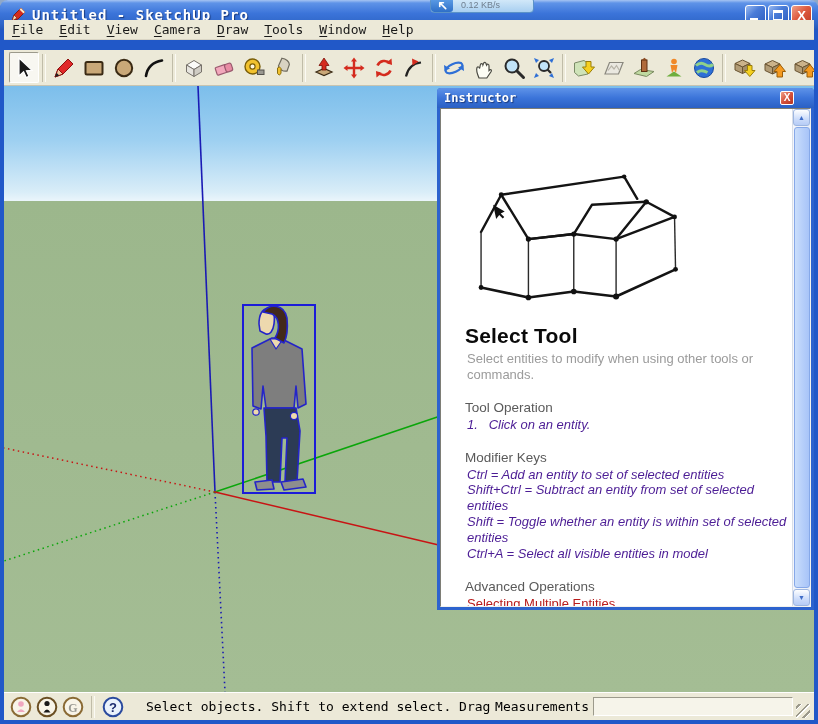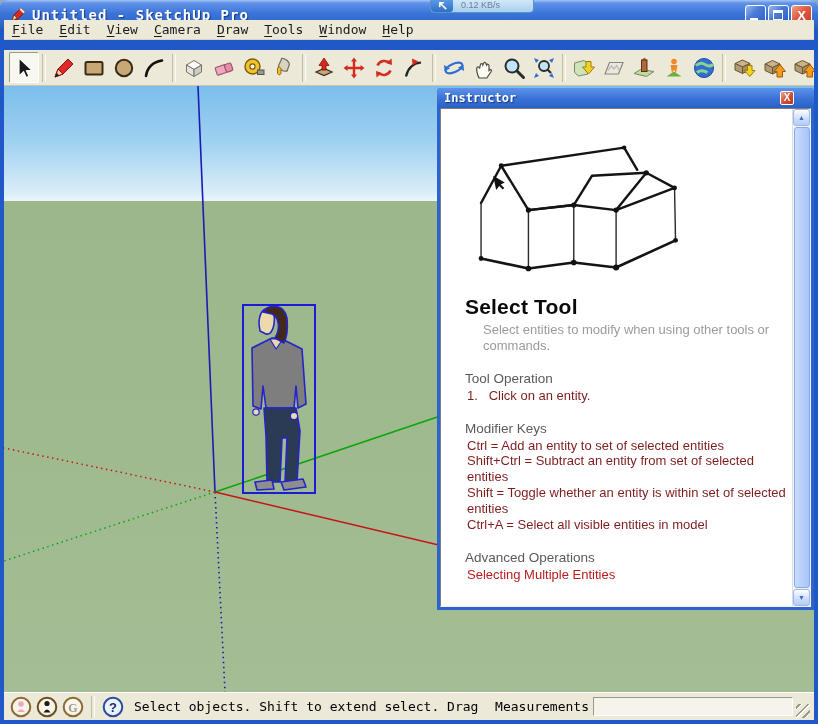--- a/index.html
+++ b/index.html
@@ -50,44 +50,44 @@
   
   #instructor{position:absolute;left:433px;top:2px;width:377px;height:522px;
     background:#2D63CE;border-radius:4px 4px 0 0;box-sizing:border-box;}
   .ip-title{height:20px;display:flex;align-items:center;padding:0 20px 0 7px;
     background:linear-gradient(180deg,#5F93E8 0%,#3B74D9 50%,#2A60C4 100%);border-radius:4px 4px 0 0;}
   .ip-title-text{color:#FFF;font-family:"DejaVu Sans Mono","Liberation Mono",monospace;font-weight:bold;font-size:12px;text-shadow:1px 1px 1px #1A3A7E;}
   .ip-close{margin-left:auto;width:14px;height:14px;border:1px solid #FFF;border-radius:2px;box-sizing:border-box;
     background:linear-gradient(135deg,#F0A088,#D4523C 50%,#B83420);color:#FFF;font-size:10px;line-height:12px;text-align:center;font-weight:bold;}
   .ip-body{position:absolute;left:3px;right:3px;top:20px;bottom:3px;background:#FFF;
     border:1px solid;border-color:#7E7E76 #F2F2EE #F2F2EE #7E7E76;overflow:hidden;}
-  .ip-content{position:absolute;left:0;top:0;right:17px;bottom:0;padding:0 6px 8px 22px;box-sizing:border-box;overflow:hidden;}
+  .ip-content{position:absolute;left:0;top:0;right:17px;bottom:0;padding:29px 6px 8px 22px;box-sizing:border-box;overflow:hidden;}
   #house-sketch{margin:8px 0 0 10px;}
   .ip-h1{font-size:21px;font-weight:bold;color:#0A0A0A;margin:12px 0 3px 2px;letter-spacing:0.2px;}
-  .ip-desc{font-size:13px;color:#9B9B9B;margin:0 0 0 20px;width:320px;line-height:1.22;}
+  .ip-desc{font-size:13px;color:#9B9B9B;margin:0 0 0 4px;width:320px;line-height:1.22;}
   .ip-sec{margin-top:17px;}
   .ip-sech{font-size:13.5px;font-weight:normal;color:#5A5A5A;margin:0 0 2px 2px;}
-  .ip-line{font-size:13px;color:#7f1d1d;margin-left:4px;line-height:1.22;width:322px;}
+  .ip-line{font-size:13px;color:#4c1d95;margin-left:4px;line-height:1.22;width:322px;font-style:italic;}
   .ip-link{font-size:13px;color:#b91c1c;margin-left:4px;margin-top:2px;cursor:pointer;}
 
   
   .ip-scroll{position:absolute;right:0;top:0;bottom:0;width:17px;background:linear-gradient(90deg,#F4F6FB,#E8EEF8);border-left:1px solid #D8DEE8;}
   .sc-btn{position:absolute;left:0;width:17px;height:17px;box-sizing:border-box;border:1px solid #9EB6E0;border-radius:3px;
     background:linear-gradient(180deg,#FDFEFF,#CCDCFA 60%,#B6CCF6);color:#3E6CC8;font-size:7px;text-align:center;line-height:15px;}
   .sc-up{top:0;}
   .sc-down{bottom:0;}
   .sc-thumb{position:absolute;left:1px;top:18px;bottom:18px;width:14px;border:1px solid #86A8E8;border-radius:3px;
     background:linear-gradient(90deg,#CADEFB,#B8D0FA 50%,#A8C4F8);}
 
   
   #statusbar{position:absolute;left:4px;top:692px;width:810px;height:28px;background:#ECE9D8;
     display:flex;align-items:center;box-sizing:border-box;padding:0 4px;border-top:1px solid #FFF;}
   .sb-ico{width:22px;height:22px;margin:0 2px;flex:0 0 auto;}
   .sb-sep{width:2px;height:22px;margin:0 5px;border-left:1px solid #C0BCA8;border-right:1px solid #FBFAF4;}
-  #status-text{font-family:"DejaVu Sans Mono","Liberation Mono",monospace;font-size:13px;color:#000;margin-left:8px;white-space:nowrap;}
+  #status-text{font-family:"DejaVu Sans Mono","Liberation Mono",monospace;font-size:13px;color:#000;margin-left:20px;white-space:nowrap;}
   #meas-label{font-family:"DejaVu Sans Mono","Liberation Mono",monospace;font-size:13px;color:#000;margin-left:auto;margin-right:4px;}
   #meas-input{width:200px;height:19px;background:#F6F4EA;border:1px solid;border-color:#9C9A8C #FFF #FFF #9C9A8C;
     box-sizing:border-box;font-size:12px;font-family:"DejaVu Sans Mono",monospace;padding:0 3px;color:#333;}
   #grip{width:14px;height:14px;margin:8px 0 0 3px;
     background:repeating-linear-gradient(315deg,transparent 0 3px,#FFF 3px 4px,#9C9A8C 4px 6px);}
 </style>
 </head>
 <body>
 
 <div id="stage">

